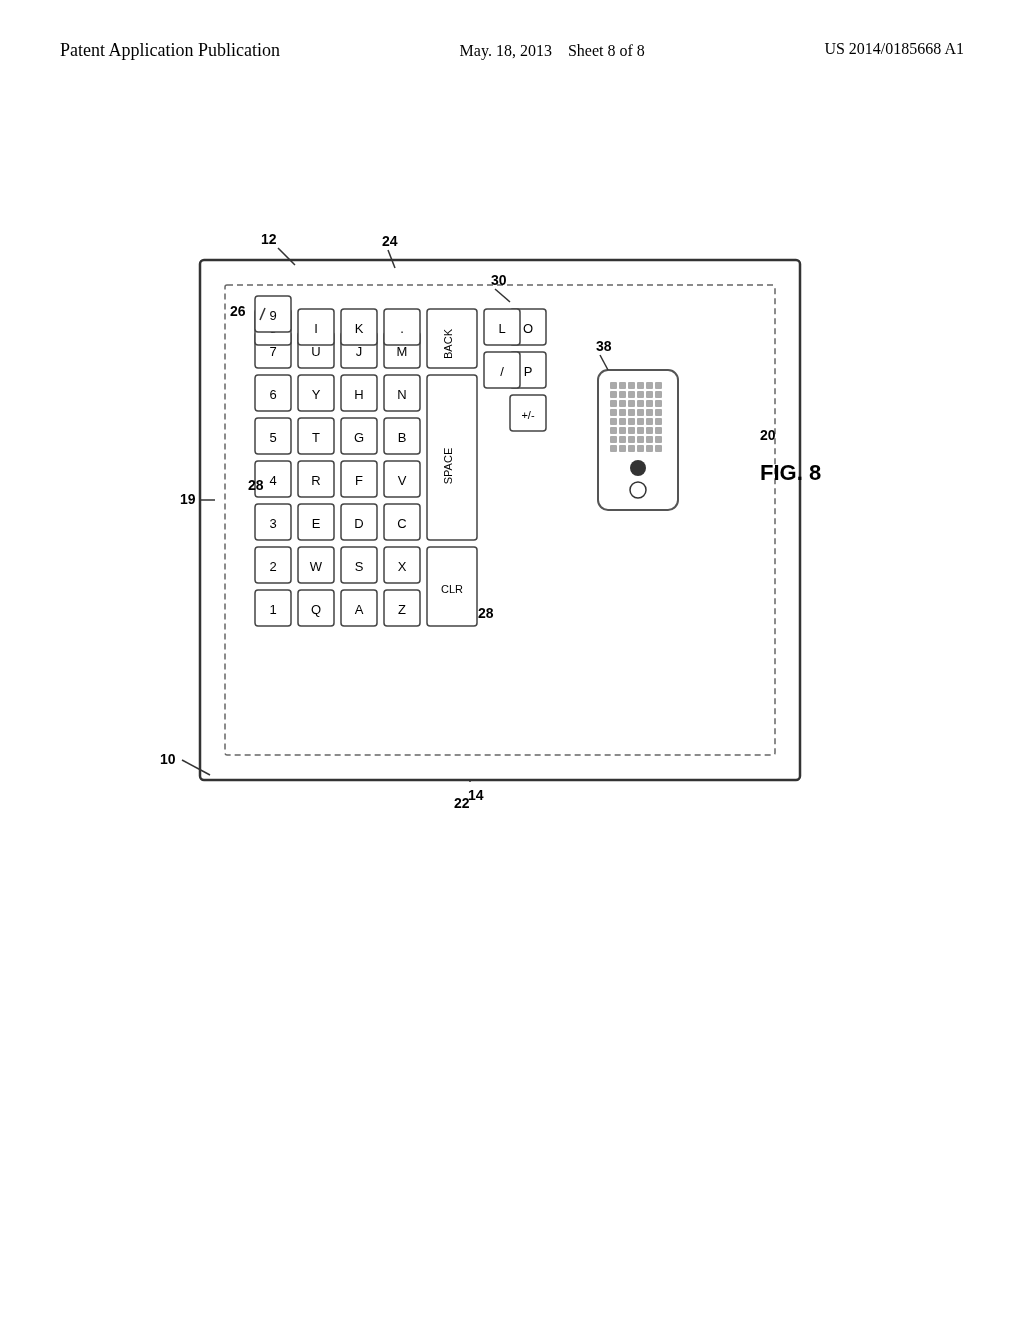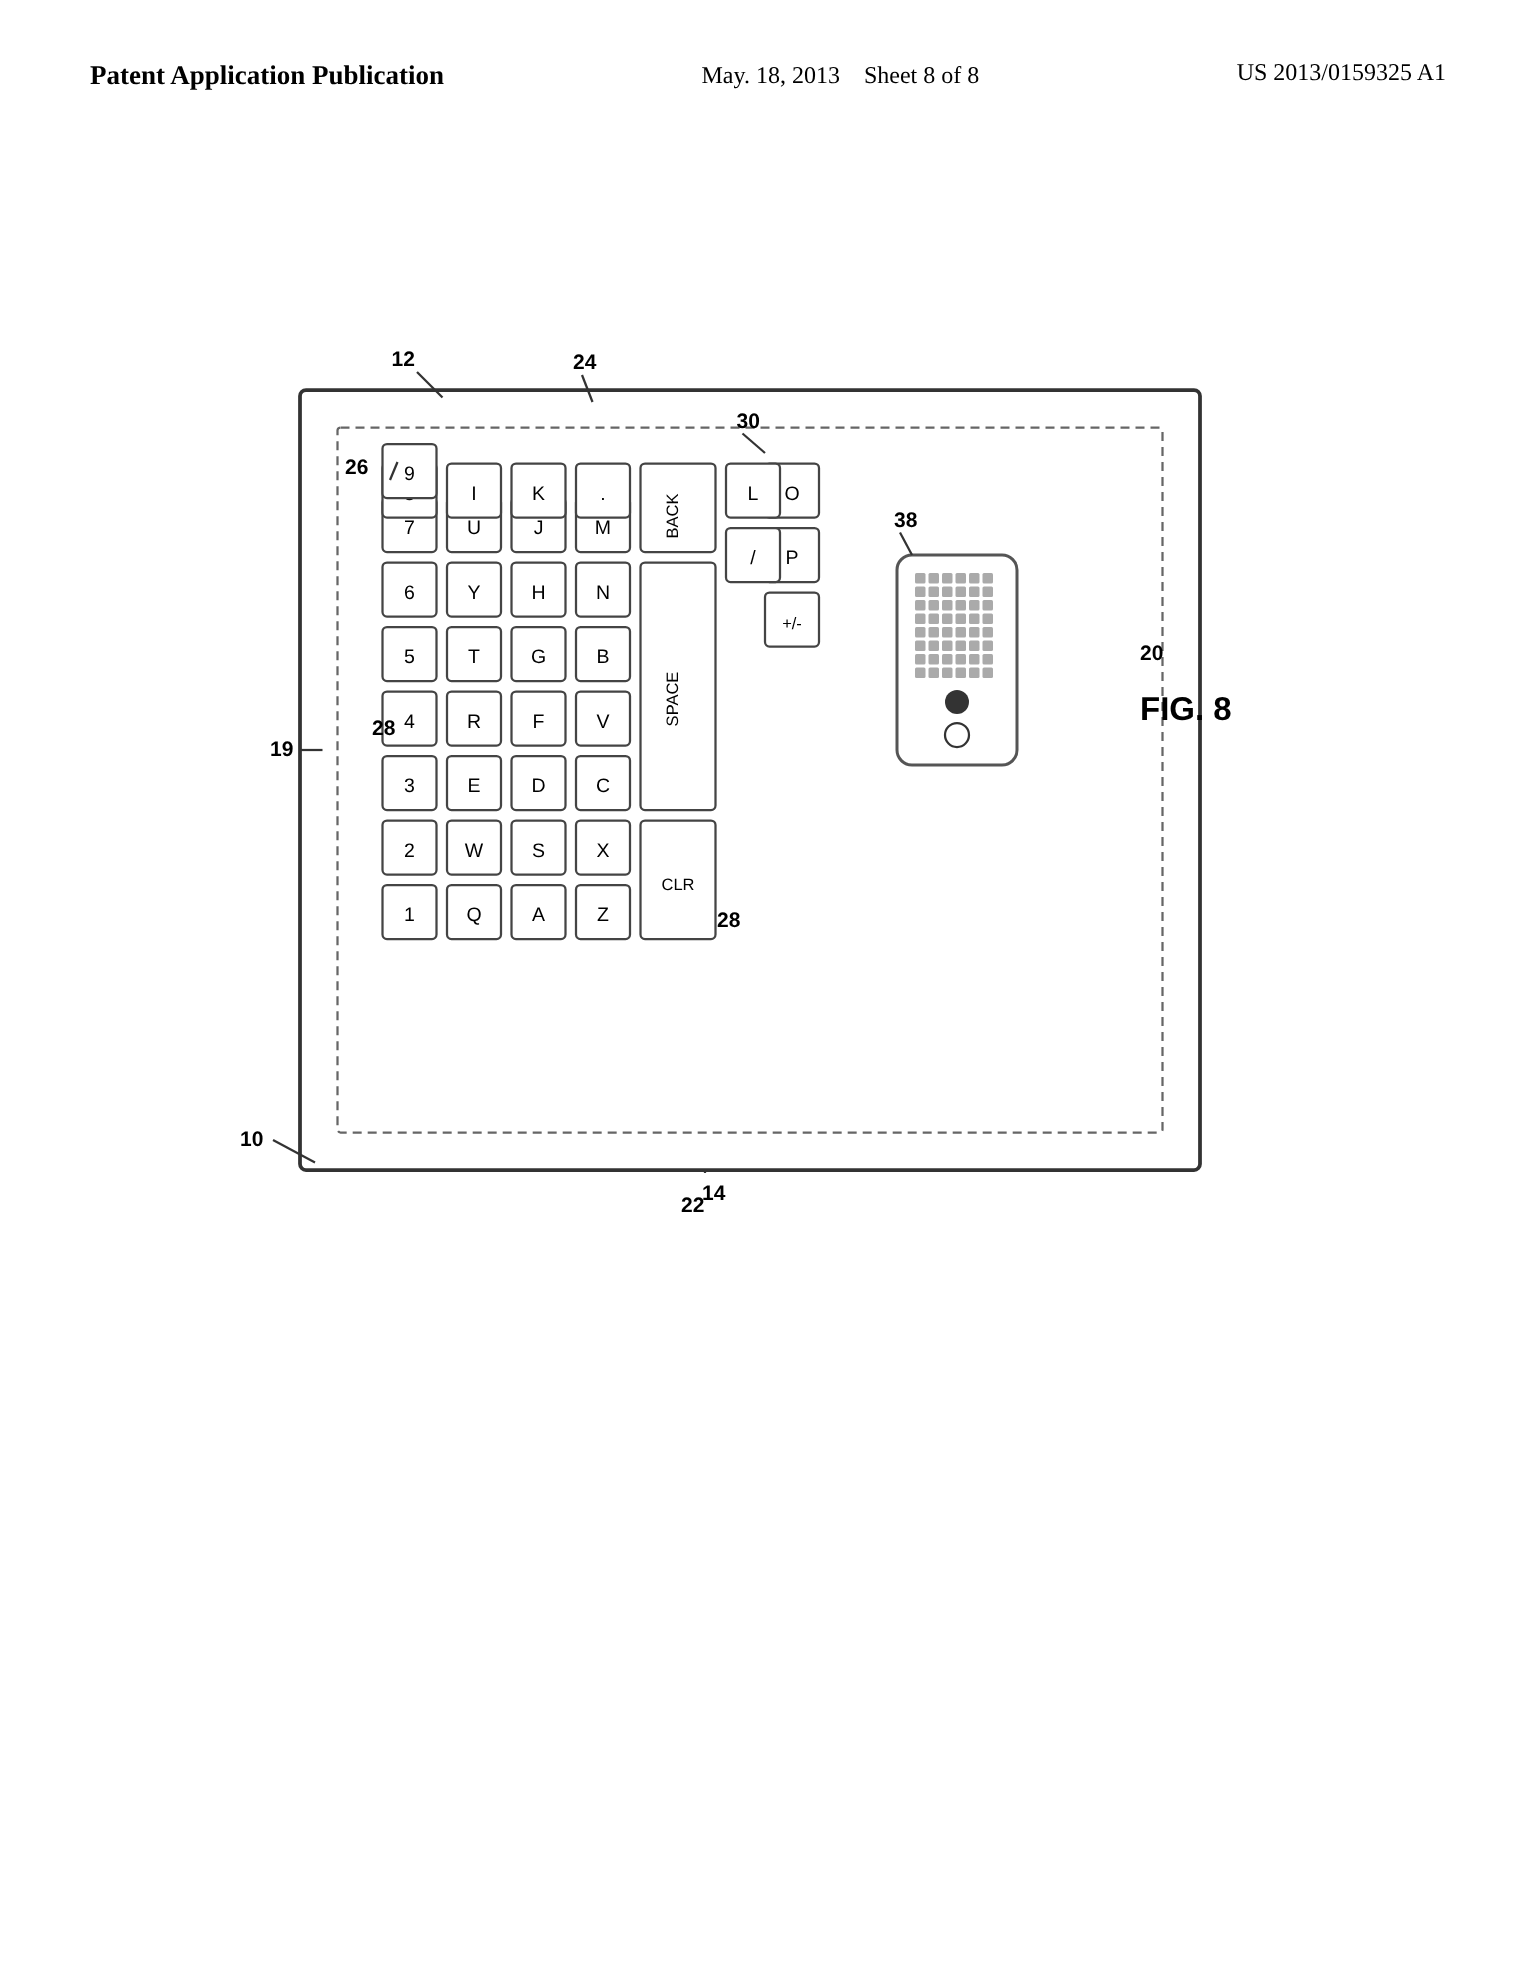--- a/index.html
+++ b/index.html
@@ -18,42 +18,42 @@
       top: 40px;
       left: 0;
       right: 0;
       display: flex;
       justify-content: space-between;
       align-items: flex-start;
       padding: 0 60px;
     }
     .header-left {
       font-size: 18px;
-      font-weight: bold;
+      font-weight: normal;
     }
     .header-center {
       font-size: 16px;
       text-align: center;
       line-height: 1.4;
     }
     .header-right {
       font-size: 16px;
       text-align: right;
     }
   </style>
 </head>
 <body>
 
 <div class="header">
   <div class="header-left">Patent Application Publication</div>
   <div class="header-center">
     <span>May. 18, 2013</span>&nbsp;&nbsp;&nbsp;
     <span>Sheet 8 of 8</span>
   </div>
-  <div class="header-right">US 2013/0159325 A1</div>
+  <div class="header-right">US 2014/0185668 A1</div>
 </div>
 
 <svg style="position:absolute;top:0;left:0;width:1024px;height:1320px;">
 
   <rect x="200" y="260" width="600" height="520" rx="4" fill="white" stroke="#333" stroke-width="2.5"></rect>
 
   <rect x="225" y="285" width="550" height="470" rx="2" fill="white" stroke="#666" stroke-width="1.5" stroke-dasharray="6,4"></rect>
 
   <rect x="255" y="590" width="36" height="36" rx="3" fill="white" stroke="#444" stroke-width="1.5"></rect>
   <text x="273" y="614" text-anchor="middle" font-family="Arial" font-size="13">1</text>

